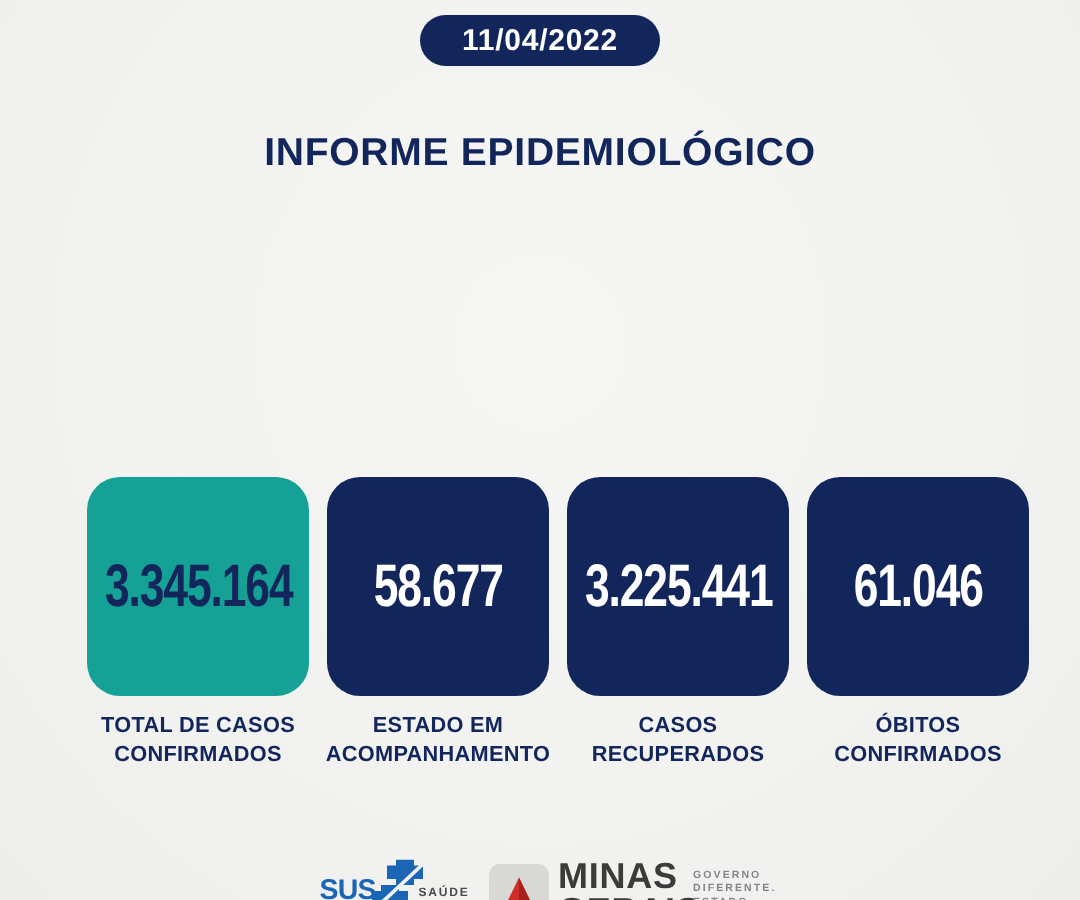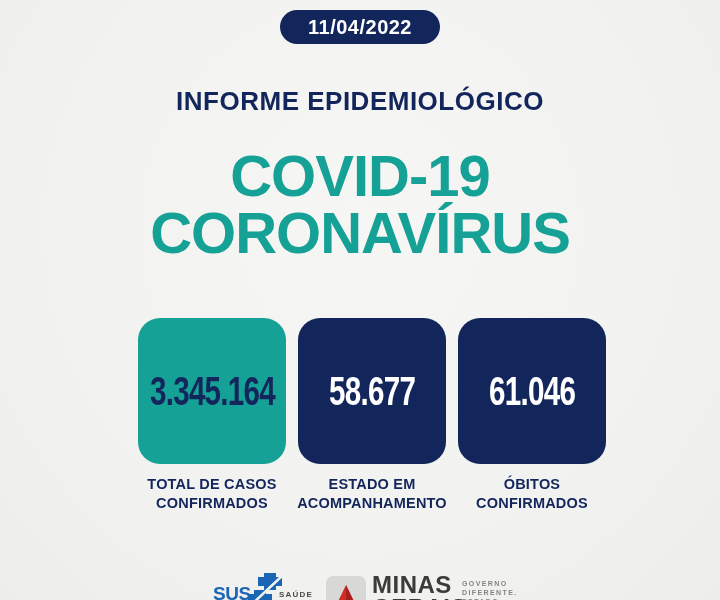--- a/index.html
+++ b/index.html
@@ -150,24 +150,20 @@
 <body>
 
 <div class="page">
 
   <div class="date-pill">
     <span>11/04/2022</span>
   </div>
 
   <div class="subtitle">INFORME EPIDEMIOLÓGICO</div>
 
-  <div class="main-title">
-    <div>COVID-19</div>
-    <div>CORONAVÍRUS</div>
-  </div>
 
   <div class="cards-row">
 
     <div class="stat-col">
       <div class="stat-card teal">
         <span class="stat-value">3.345.164</span>
       </div>
       <div class="stat-label">
         <div>TOTAL DE CASOS</div>
         <div>CONFIRMADOS</div>
@@ -177,20 +173,29 @@
     <div class="stat-col">
       <div class="stat-card navy">
         <span class="stat-value">58.677</span>
       </div>
       <div class="stat-label">
         <div>ESTADO EM</div>
         <div>ACOMPANHAMENTO</div>
       </div>
     </div>
 
+    <div class="stat-col">
+      <div class="stat-card navy">
+        <span class="stat-value">3.225.441</span>
+      </div>
+      <div class="stat-label">
+        <div>CASOS</div>
+        <div>RECUPERADOS</div>
+      </div>
+    </div>
 
     <div class="stat-col">
       <div class="stat-card navy">
         <span class="stat-value">61.046</span>
       </div>
       <div class="stat-label">
         <div>ÓBITOS</div>
         <div>CONFIRMADOS</div>
       </div>
     </div>

